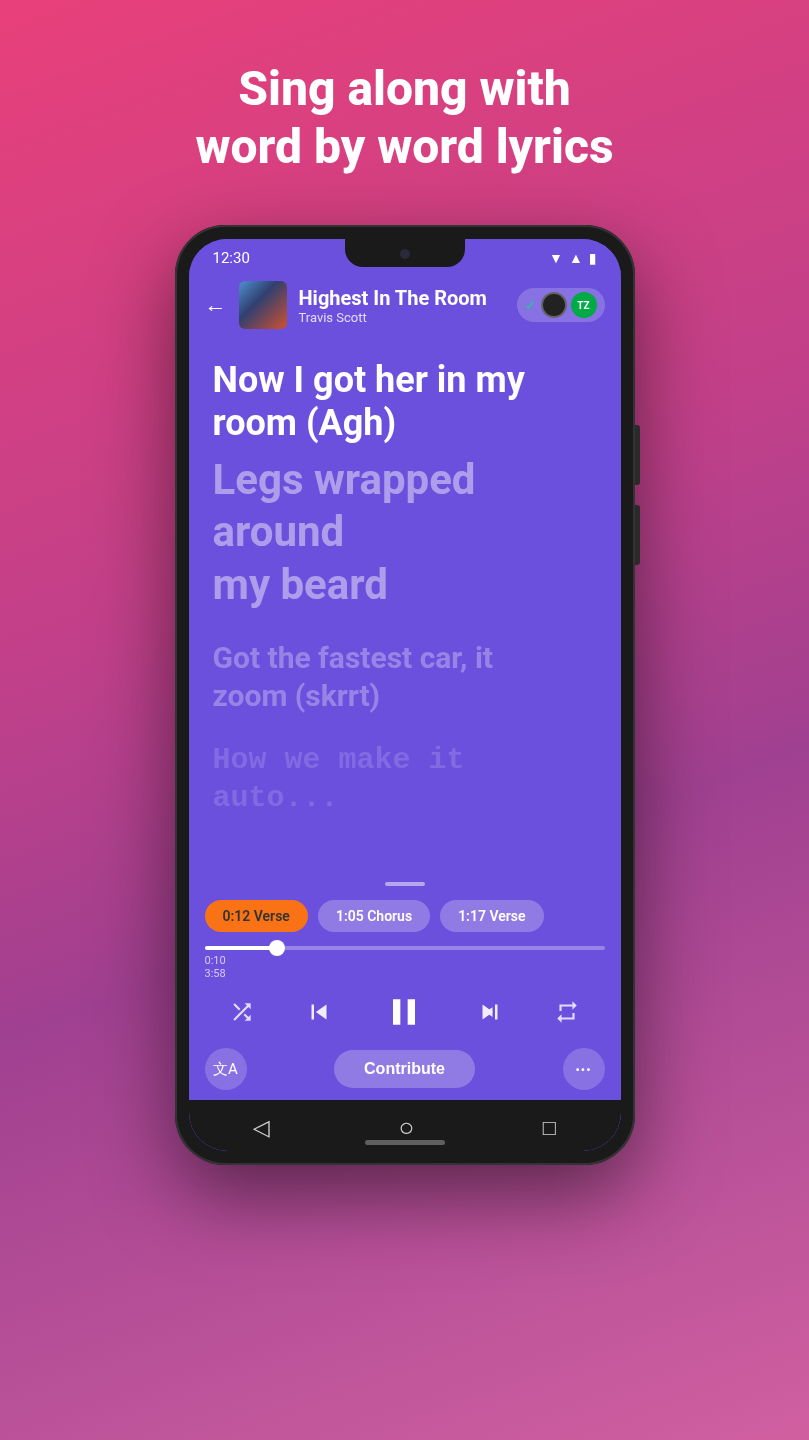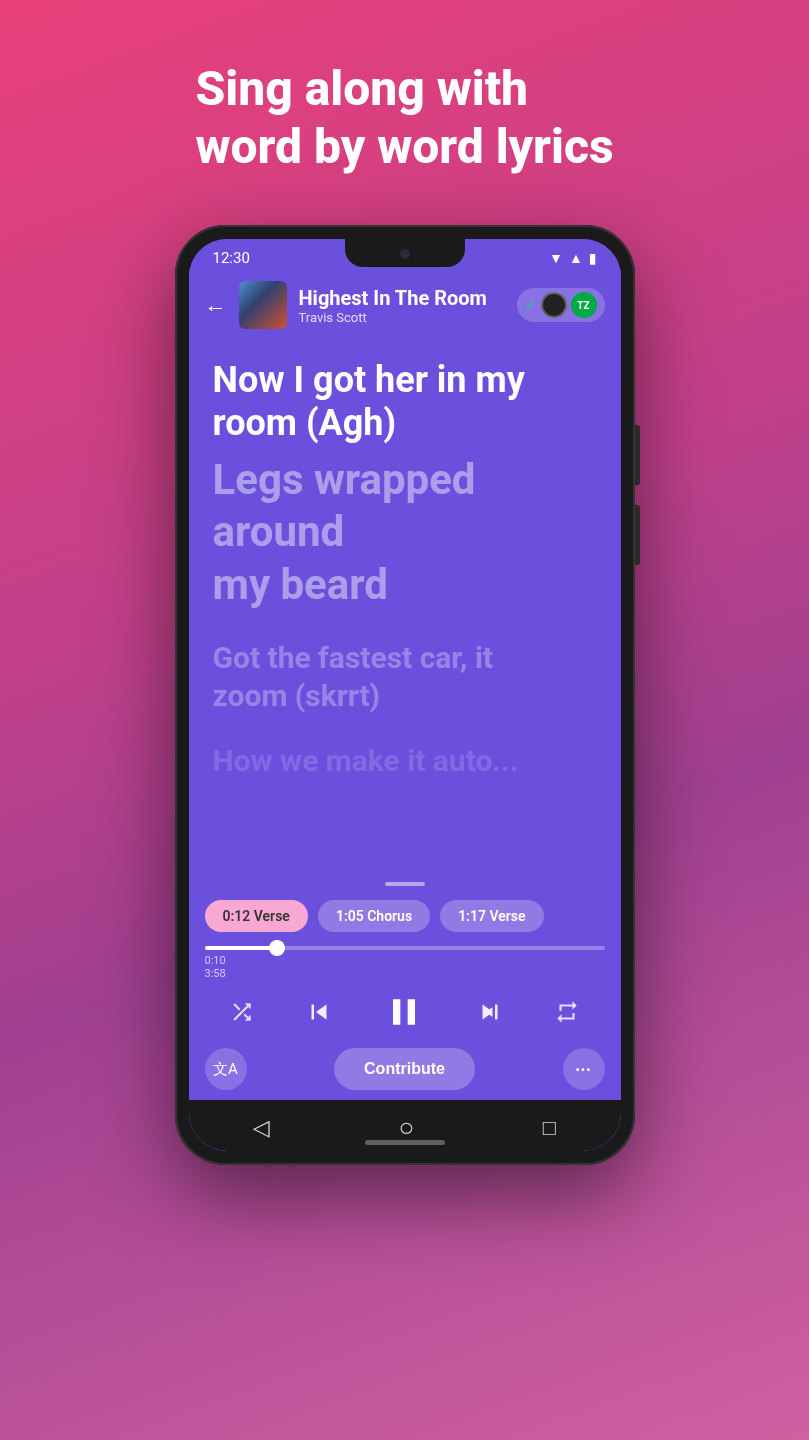--- a/index.html
+++ b/index.html
@@ -12,20 +12,21 @@
       flex-direction: column;
       align-items: center;
       font-family: -apple-system, BlinkMacSystemFont, 'Segoe UI', Roboto, sans-serif;
       overflow: hidden;
     }
 
     .headline {
       color: white;
       font-size: 48px;
       font-weight: 800;
+      text-align: center;
       margin-top: 60px;
       line-height: 1.2;
       padding: 0 60px;
     }
 
     .phone-container {
       margin-top: 50px;
       position: relative;
       width: 460px;
       height: 960px;
@@ -251,21 +252,21 @@
 
     .verse-tab {
       padding: 8px 18px;
       border-radius: 20px;
       font-size: 14px;
       font-weight: 600;
       white-space: nowrap;
     }
 
     .verse-tab-active {
-      background: #f9a8d4;
+      background: #f97316;
       color: #333;
     }
 
     .verse-tab-inactive {
       background: rgba(255,255,255,0.25);
       color: white;
     }
 
     
     .progress-section {
@@ -331,20 +332,21 @@
 
     .ctrl-btn-play {
       color: white;
       font-size: 36px;
     }
 
     
     .action-row {
       display: flex;
       justify-content: space-between;
+      align-items: center;
       padding: 6px 16px 10px;
       flex-shrink: 0;
     }
 
     .action-icon-btn {
       width: 42px;
       height: 42px;
       background: rgba(255,255,255,0.2);
       border-radius: 50%;
       display: flex;
@@ -467,21 +469,21 @@
           <span>room (Agh)</span>
         </div>
         <div class="lyric-line-next">
           <span>Legs wrapped around</span><br>
           <span>my beard</span>
         </div>
         <div class="lyric-line-far">
           <span>Got the fastest car, it</span><br>
           <span>zoom (skrrt)</span>
         </div>
-        <div class="lyric-line-far" style="opacity:0.5;">
+        <div class="lyric-line-far" style="opacity:0.5;font-family:Liberation Mono, monospace;">
           <span>How we make it auto...</span>
         </div>
         <div class="lyric-fade"></div>
       </div>
 
       <div class="scroll-indicator">
         <div class="scroll-bar"></div>
       </div>
 
       <div class="verse-tabs">

